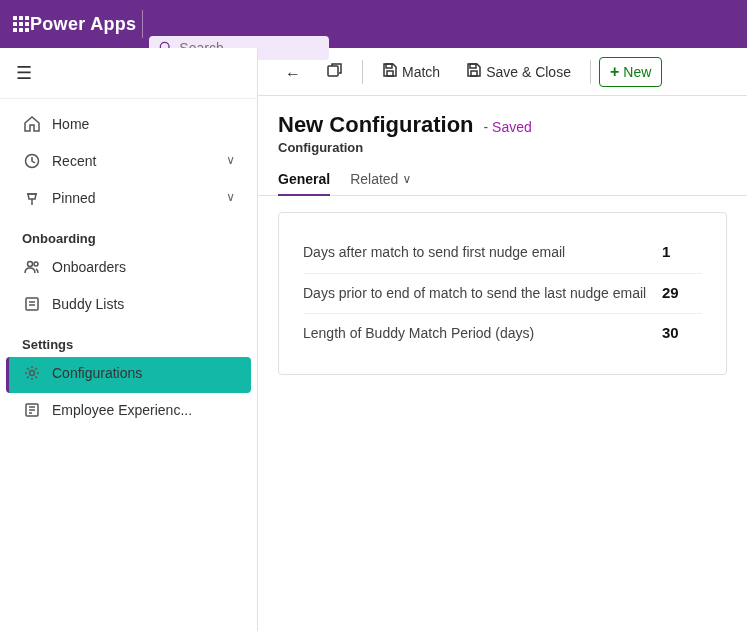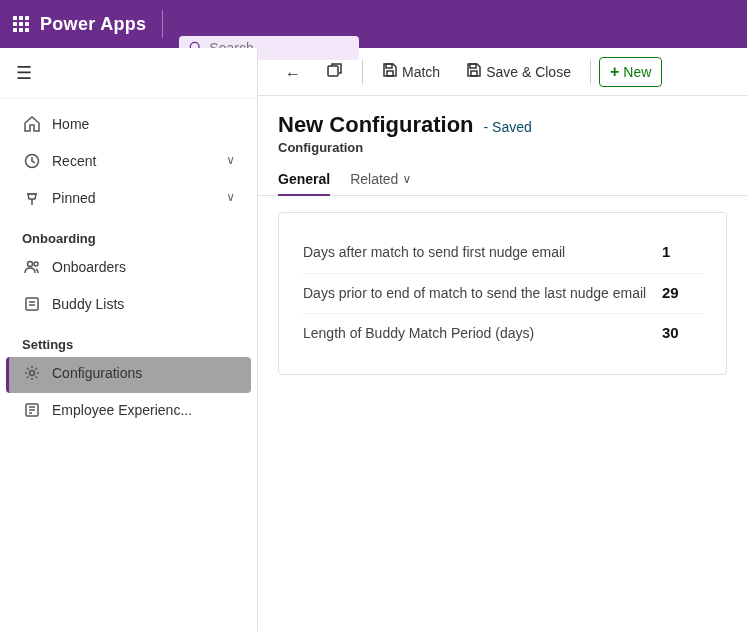--- a/index.html
+++ b/index.html
@@ -5,21 +5,20 @@
     * { box-sizing: border-box; margin: 0; padding: 0; }
     body { font-family: 'Segoe UI', Arial, sans-serif; font-size: 14px; color: #333; background: #fff; width: 747px; height: 631px; overflow: hidden; }
 
     
     .topbar {
       display: flex;
       align-items: center;
       background: #6b2d8b;
       height: 48px;
       padding: 0 12px;
-      gap: 10px;
     }
     .topbar-grid-icon {
       color: #fff;
       font-size: 18px;
       cursor: pointer;
       display: flex;
       align-items: center;
     }
     .topbar-app-name {
       color: #fff;
@@ -89,21 +88,21 @@
       display: flex;
       align-items: flex-start;
       padding: 8px 16px;
       cursor: pointer;
       border-radius: 4px;
       margin: 1px 6px;
       gap: 10px;
       position: relative;
     }
     .sidebar-item.active {
-      background: #a3a3a3;
+      background: #14b8a6;
       border-left: 3px solid #6b2d8b;
       padding-left: 13px;
     }
     .sidebar-item-icon { color: #555; font-size: 16px; min-width: 20px; text-align: center; }
     .sidebar-item-label { font-size: 14px; color: #333; flex: 1; }
     .sidebar-item-chevron { color: #666; font-size: 12px; }
     .sidebar-section-label {
       font-size: 13px;
       font-weight: 700;
       color: #333;
@@ -152,21 +151,21 @@
       align-items: baseline;
       gap: 10px;
     }
     .page-title {
       font-size: 22px;
       font-weight: 700;
       color: #111;
     }
     .page-saved {
       font-size: 14px;
-      color: #0c4a6e;
+      color: #a21caf;
     }
     .page-subtitle {
       font-size: 13px;
       font-weight: 700;
       color: #333;
       margin-top: 2px;
     }
 
     
     .tabs {

